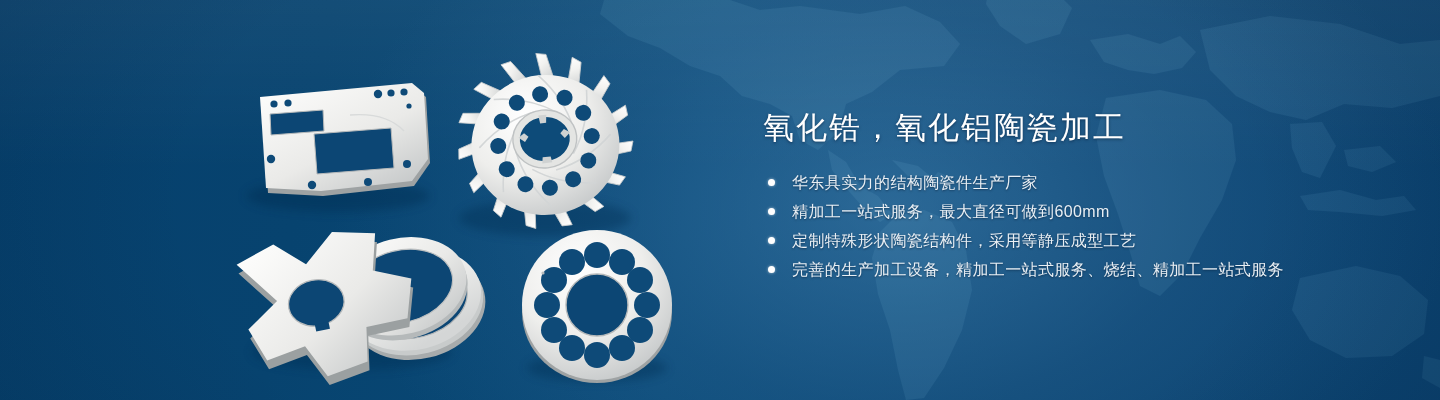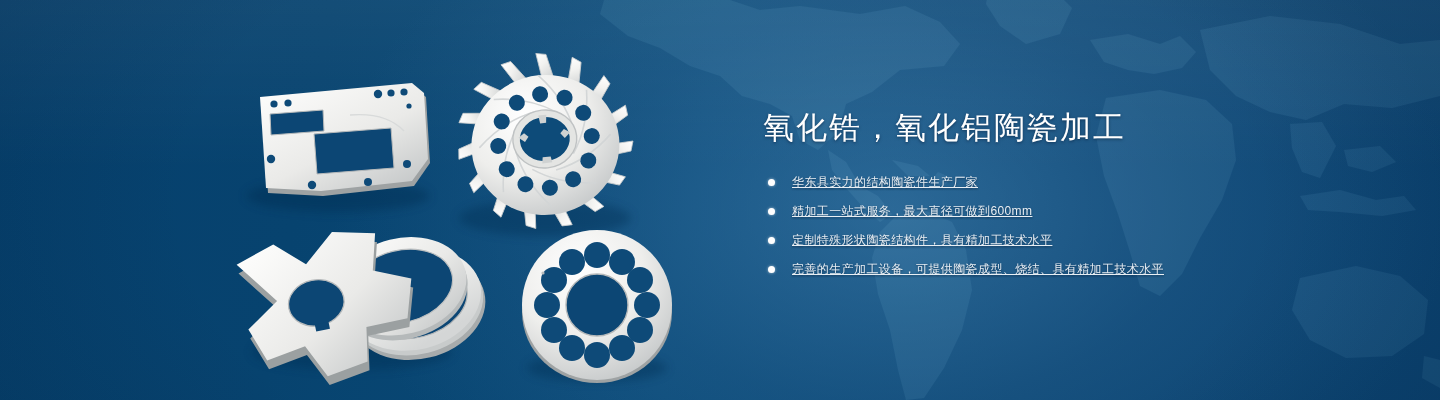--- a/index.html
+++ b/index.html
@@ -54,27 +54,26 @@
   }
   .bullets{
     list-style:none;
     margin:22px 0 0 5px;
     padding:0;
   }
   .bullets li{
     position:relative;
     padding-left:24px;
     color:#e9eff4;
-    font-size:12px;
+    font-size:16px;
     line-height:21px;
     margin-bottom:8px;
     letter-spacing:.4px;
     white-space:nowrap;
     text-shadow:0 1px 2px rgba(0,18,40,.5);
-    text-decoration:underline;
   }
   .bullets li .dot{
     position:absolute;left:0;top:7px;
     width:7px;height:7px;border-radius:50%;
     background:#ffffff;
     box-shadow:0 0 3px rgba(255,255,255,.6);
   }
 </style>
 </head>
 <body>
@@ -318,22 +317,22 @@
       <li>
         <span class="dot"></span>
         <span>华东具实力的结构陶瓷件生产厂家</span>
       </li>
       <li>
         <span class="dot"></span>
         <span>精加工一站式服务，最大直径可做到600mm</span>
       </li>
       <li>
         <span class="dot"></span>
-        <span>定制特殊形状陶瓷结构件，具有精加工技术水平</span>
+        <span>定制特殊形状陶瓷结构件，采用等静压成型工艺</span>
       </li>
       <li>
         <span class="dot"></span>
-        <span>完善的生产加工设备，可提供陶瓷成型、烧结、具有精加工技术水平</span>
+        <span>完善的生产加工设备，精加工一站式服务、烧结、精加工一站式服务</span>
       </li>
     </ul>
 
   </div>
 </div>
 
 </body></html>

